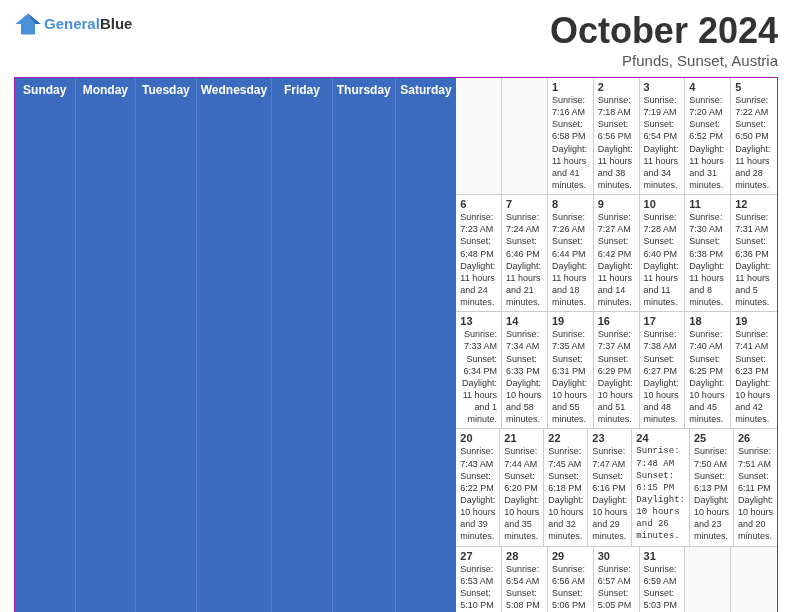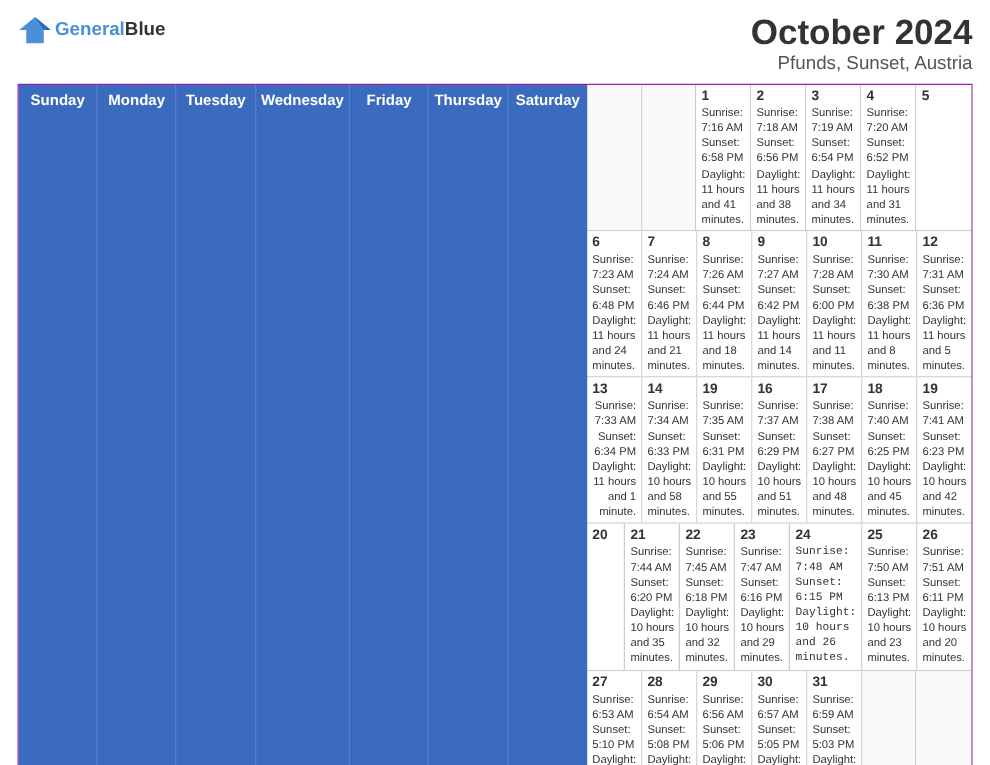--- a/index.html
+++ b/index.html
@@ -29,21 +29,21 @@
     }
     .logo-icon {
       width: 28px;
       height: 28px;
       margin-right: 2px;
     }
     .title-block {
       text-align: right;
     }
     .main-title {
-      font-size: 28px;
+      font-size: 36px;
       font-weight: bold;
       color: #333;
     }
     .subtitle {
       font-size: 15px;
       color: #555;
     }
     .calendar {
       border: 1px solid #a21caf;
       width: 100%;
@@ -163,20 +163,23 @@
 Daylight: 11 hours and 34 minutes.</div>
           </div>
           <div class="cal-cell">
             <span class="day-num">4</span>
             <div class="day-info" style="white-space: pre-line;">Sunrise: 7:20 AM
 Sunset: 6:52 PM
 Daylight: 11 hours and 31 minutes.</div>
           </div>
           <div class="cal-cell">
             <span class="day-num">5</span>
+            <div class="day-info" style="white-space: pre-line;">Sunrise: 7:22 AM
+Sunset: 6:50 PM
+Daylight: 11 hours and 28 minutes.</div>
           </div>
         </div>
         <div class="cal-row">
           <div class="cal-cell">
             <span class="day-num">6</span>
             <div class="day-info" style="white-space: pre-line;">Sunrise: 7:23 AM
 Sunset: 6:48 PM
 Daylight: 11 hours and 24 minutes.</div>
           </div>
           <div class="cal-cell">
@@ -193,21 +196,21 @@
           </div>
           <div class="cal-cell">
             <span class="day-num">9</span>
             <div class="day-info" style="white-space: pre-line;">Sunrise: 7:27 AM
 Sunset: 6:42 PM
 Daylight: 11 hours and 14 minutes.</div>
           </div>
           <div class="cal-cell">
             <span class="day-num">10</span>
             <div class="day-info" style="white-space: pre-line;">Sunrise: 7:28 AM
-Sunset: 6:00 PM
+Sunset: 6:40 PM
 Daylight: 11 hours and 11 minutes.</div>
           </div>
           <div class="cal-cell">
             <span class="day-num">11</span>
             <div class="day-info" style="white-space: pre-line;">Sunrise: 7:30 AM
 Sunset: 6:38 PM
 Daylight: 11 hours and 8 minutes.</div>
           </div>
           <div class="cal-cell">
             <span class="day-num">12</span>
@@ -256,20 +259,23 @@
           <div class="cal-cell">
             <span class="day-num">19</span>
             <div class="day-info" style="white-space: pre-line;">Sunrise: 7:41 AM
 Sunset: 6:23 PM
 Daylight: 10 hours and 42 minutes.</div>
           </div>
         </div>
         <div class="cal-row">
           <div class="cal-cell">
             <span class="day-num">20</span>
+            <div class="day-info" style="white-space: pre-line;">Sunrise: 7:43 AM
+Sunset: 6:22 PM
+Daylight: 10 hours and 39 minutes.</div>
           </div>
           <div class="cal-cell">
             <span class="day-num">21</span>
             <div class="day-info" style="white-space: pre-line;">Sunrise: 7:44 AM
 Sunset: 6:20 PM
 Daylight: 10 hours and 35 minutes.</div>
           </div>
           <div class="cal-cell">
             <span class="day-num">22</span>
             <div class="day-info" style="white-space: pre-line;">Sunrise: 7:45 AM

